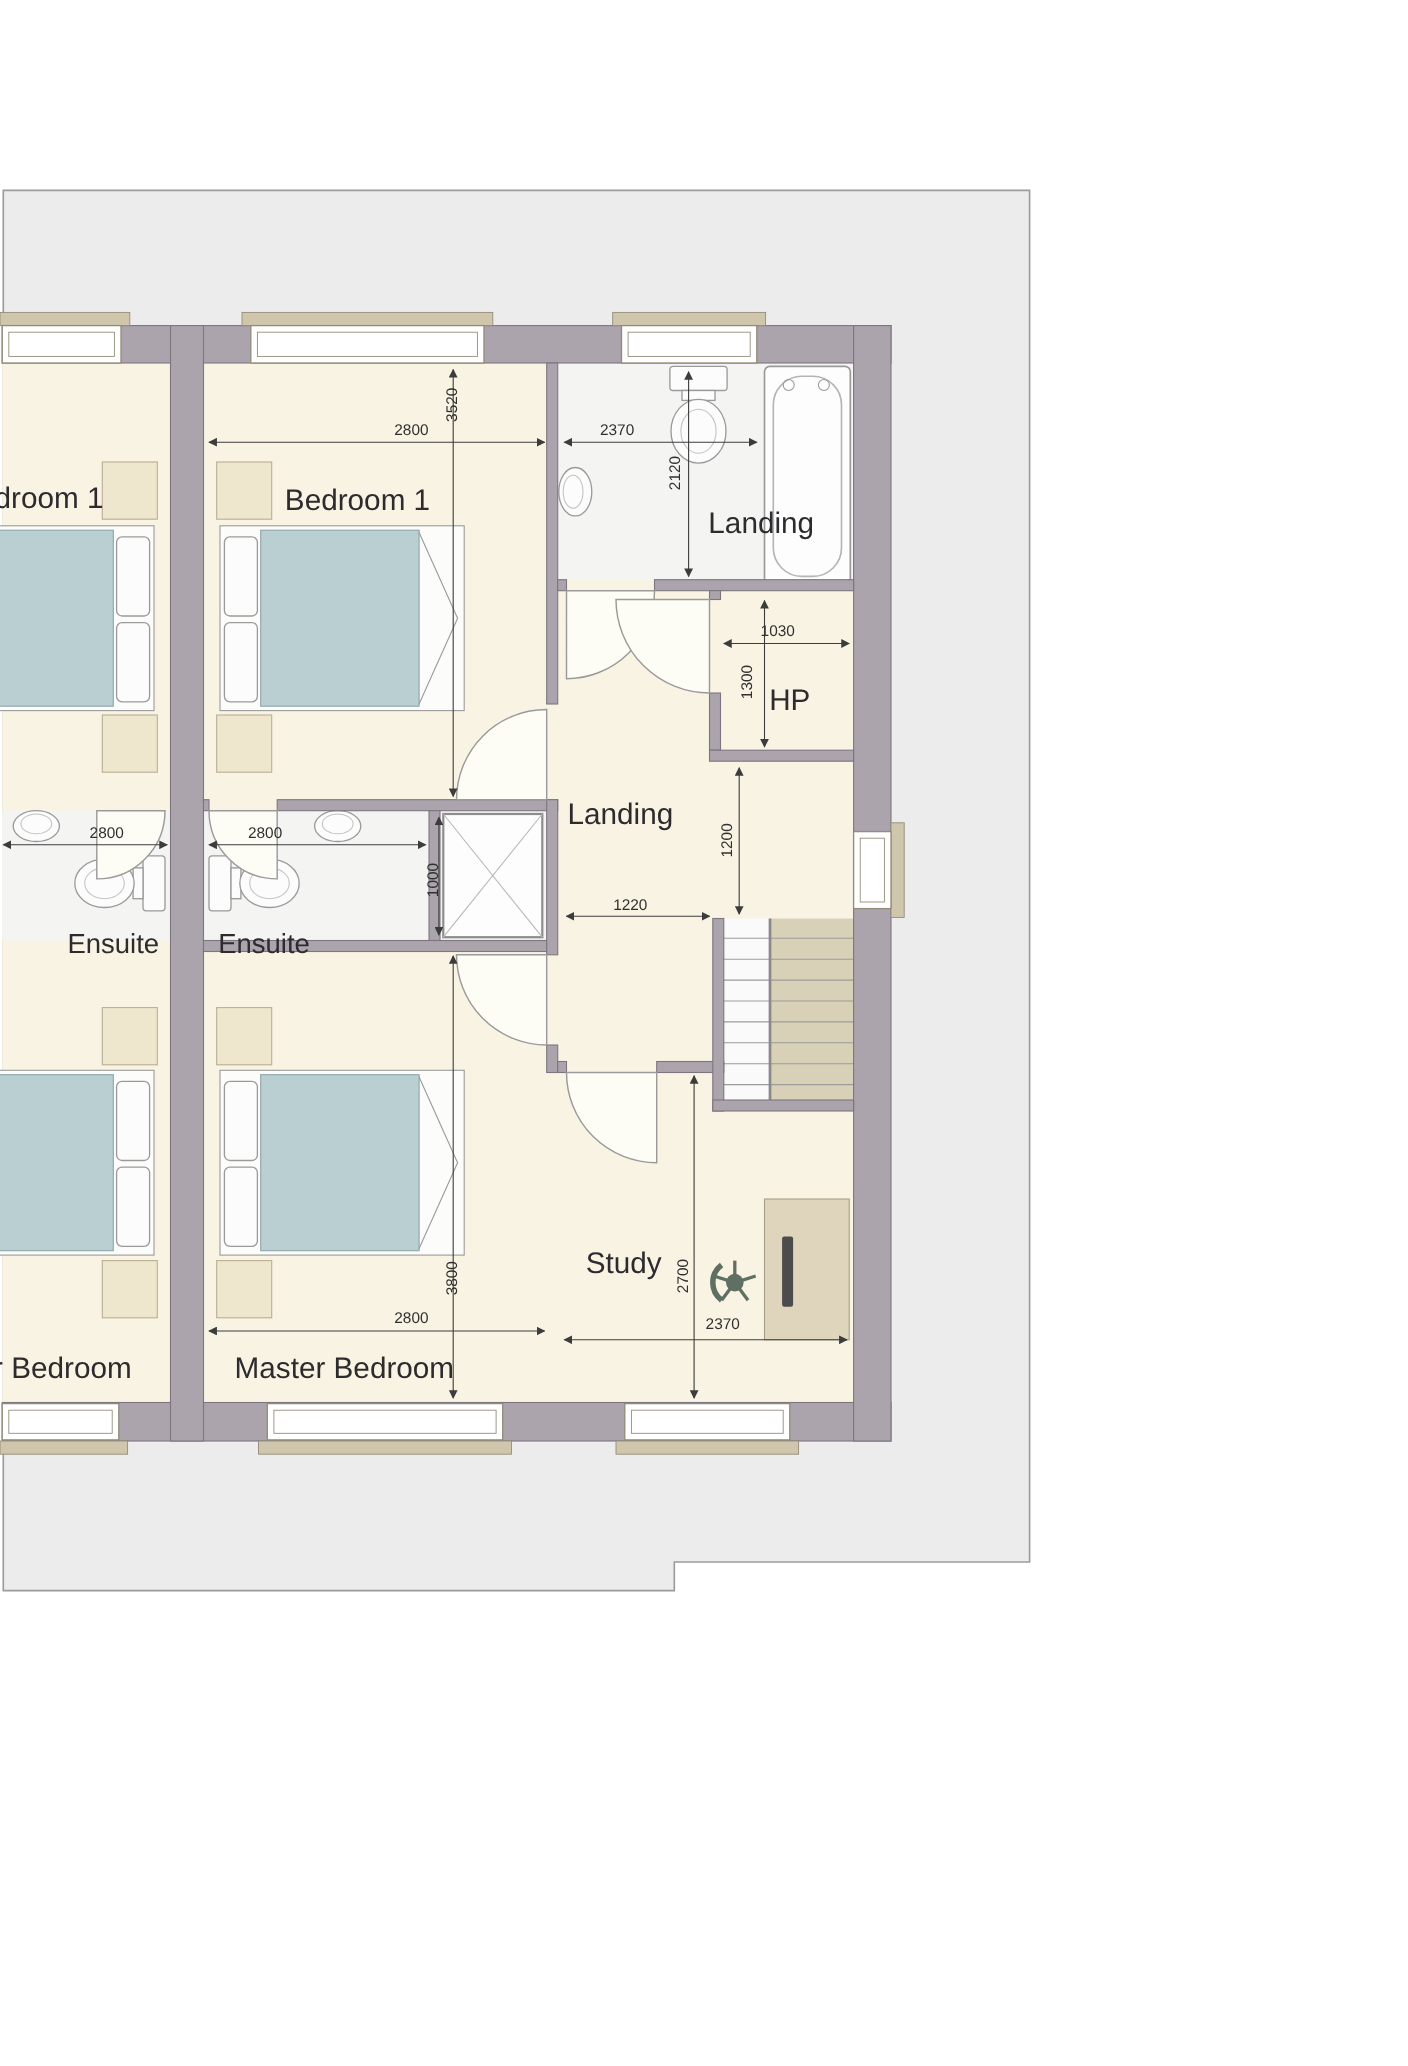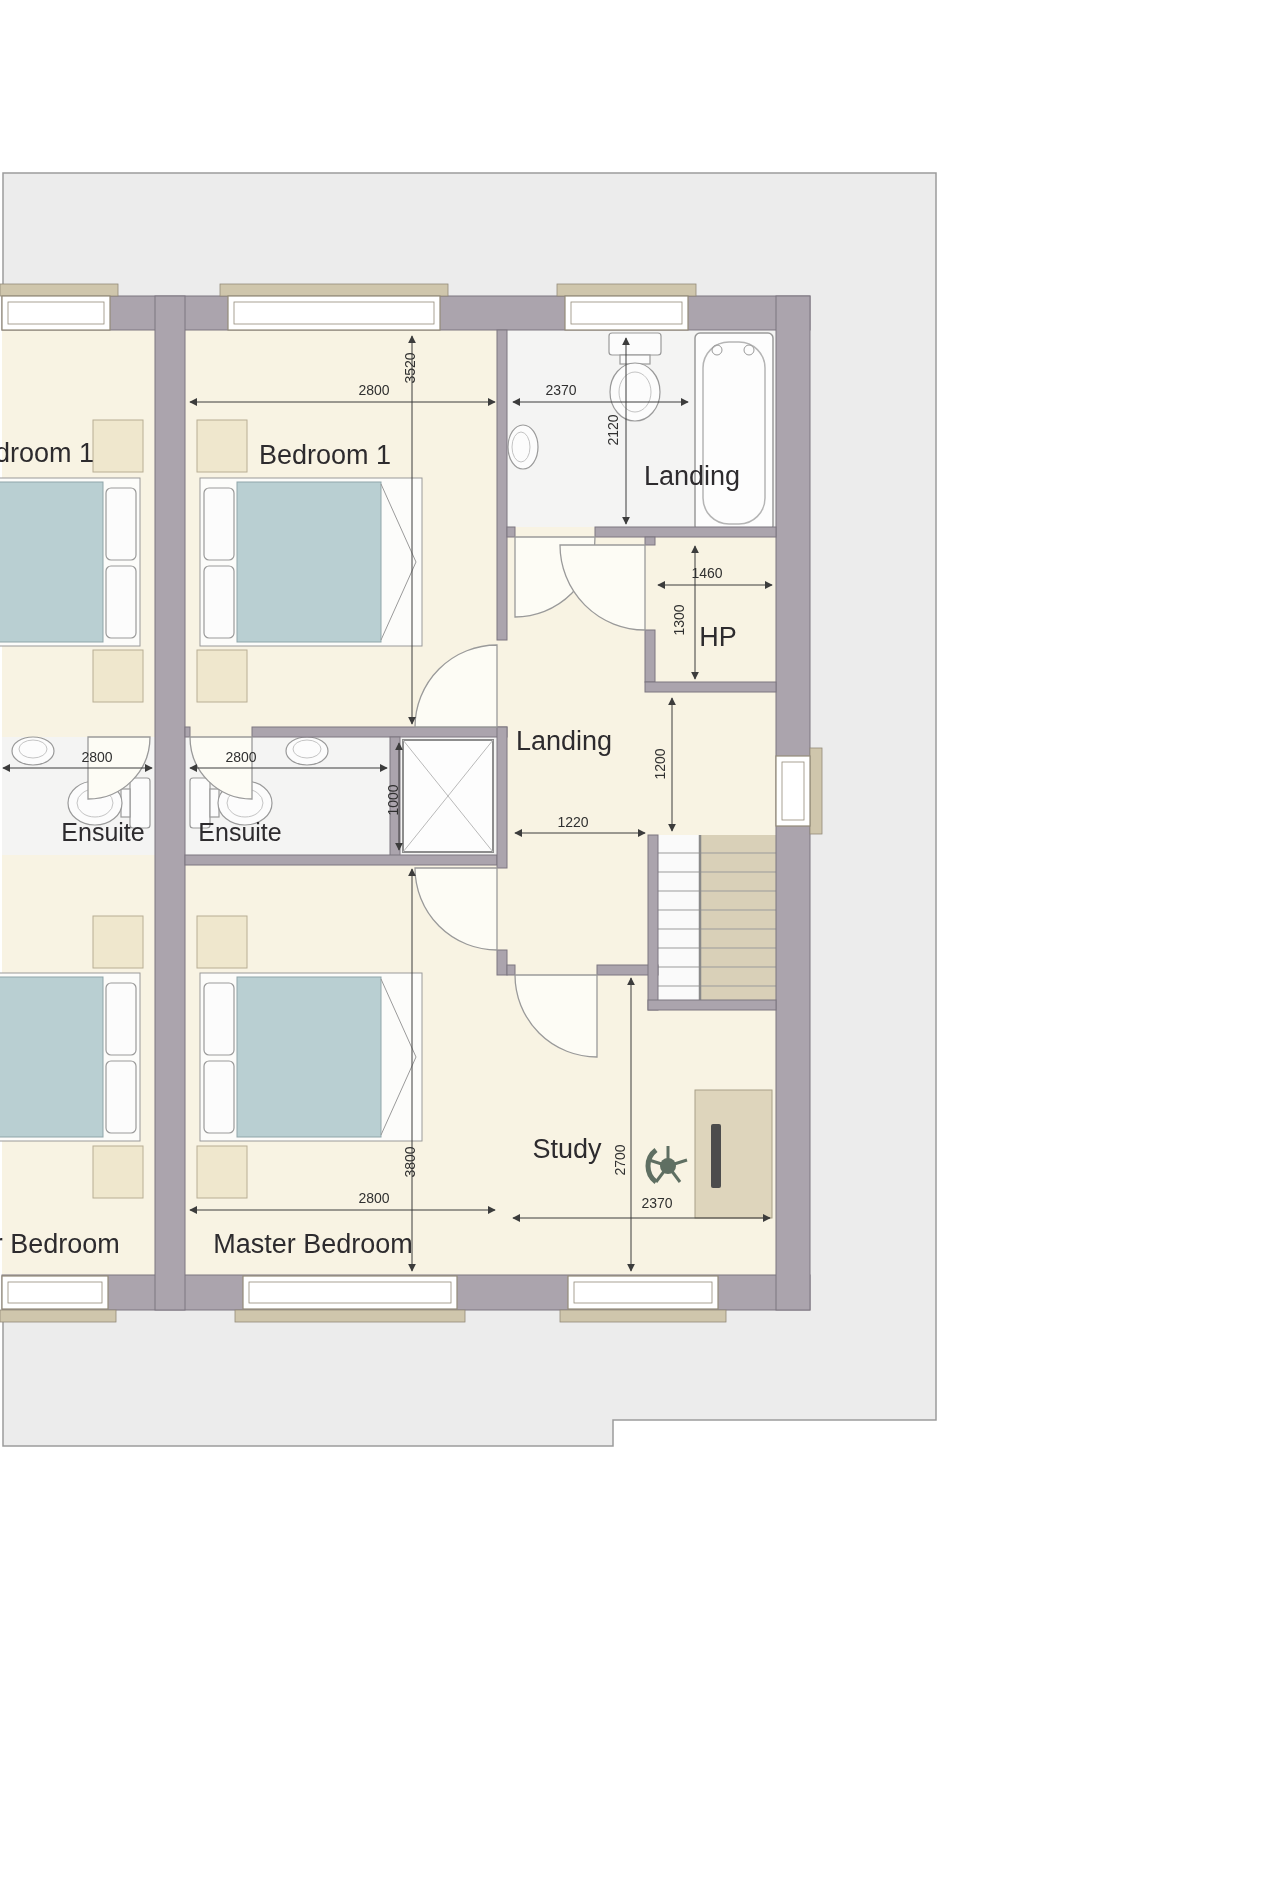--- a/index.html
+++ b/index.html
@@ -1,21 +1,21 @@
 <!DOCTYPE html>
 <html><head>
 <meta charset="utf-8">
 <style>
   html,body{margin:0;padding:0;background:#fff;}
   #page{position:relative;width:1280px;height:1878px;background:#ffffff;overflow:hidden;
         font-family:"Liberation Sans",sans-serif;}
   #plan-svg{position:absolute;left:0;top:0;}
   .lbl{position:absolute;transform:translate(-50%,-50%);white-space:nowrap;color:#2d2b2e;}
   .room{font-size:27px;}
-  .room25{font-size:25px;}
+  .room25{font-size:25px;margin-top:27px;}
   .dim{font-size:14px;color:#303030;}
   .vert{transform:translate(-50%,-50%) rotate(-90deg);}
   .dim-line{stroke:#3c3c3c;stroke-width:1;marker-start:url(#dimArrow);marker-end:url(#dimArrow);}
   .wall{fill:#aba4ad;stroke:#7d7680;stroke-width:1;}
   .sill{fill:#cfc6ac;stroke:#938b79;stroke-width:0.8;}
   .wframe{fill:#ffffff;stroke:#938b79;stroke-width:1.2;}
   .winner{fill:none;stroke:#938b79;stroke-width:0.8;}
   .swing{fill:#fdfcf5;stroke:#9a9a9a;stroke-width:1.3;}
   .fix{fill:#fcfcfc;stroke:#9a9a9a;stroke-width:1.2;}
   .fixin{fill:none;stroke:#c4c4c4;stroke-width:1;}
@@ -235,21 +235,21 @@
 <div class="lbl room25" style="left:103px;top:832px">Ensuite</div>
 <div class="lbl room25" style="left:240px;top:832px">Ensuite</div>
 <div class="lbl room" style="left:20px;top:1244px">Master Bedroom</div>
 <div class="lbl room" style="left:313px;top:1244px">Master Bedroom</div>
 <div class="lbl room" style="left:567px;top:1149px">Study</div>
 
 <div class="lbl dim" style="left:374px;top:390px">2800</div>
 <div class="lbl dim vert" style="left:410px;top:368px">3520</div>
 <div class="lbl dim" style="left:561px;top:390px">2370</div>
 <div class="lbl dim vert" style="left:613px;top:430px">2120</div>
-<div class="lbl dim" style="left:707px;top:573px">1460</div>
+<div class="lbl dim" style="left:707px;top:573px">1030</div>
 <div class="lbl dim vert" style="left:679px;top:620px">1300</div>
 <div class="lbl dim vert" style="left:660px;top:764px">1200</div>
 <div class="lbl dim" style="left:573px;top:822px">1220</div>
 <div class="lbl dim" style="left:97px;top:757px">2800</div>
 <div class="lbl dim" style="left:241px;top:757px">2800</div>
 <div class="lbl dim vert" style="left:393px;top:800px">1000</div>
 <div class="lbl dim vert" style="left:410px;top:1162px">3800</div>
 <div class="lbl dim" style="left:374px;top:1198px">2800</div>
 <div class="lbl dim vert" style="left:620px;top:1160px">2700</div>
 <div class="lbl dim" style="left:657px;top:1203px">2370</div>

